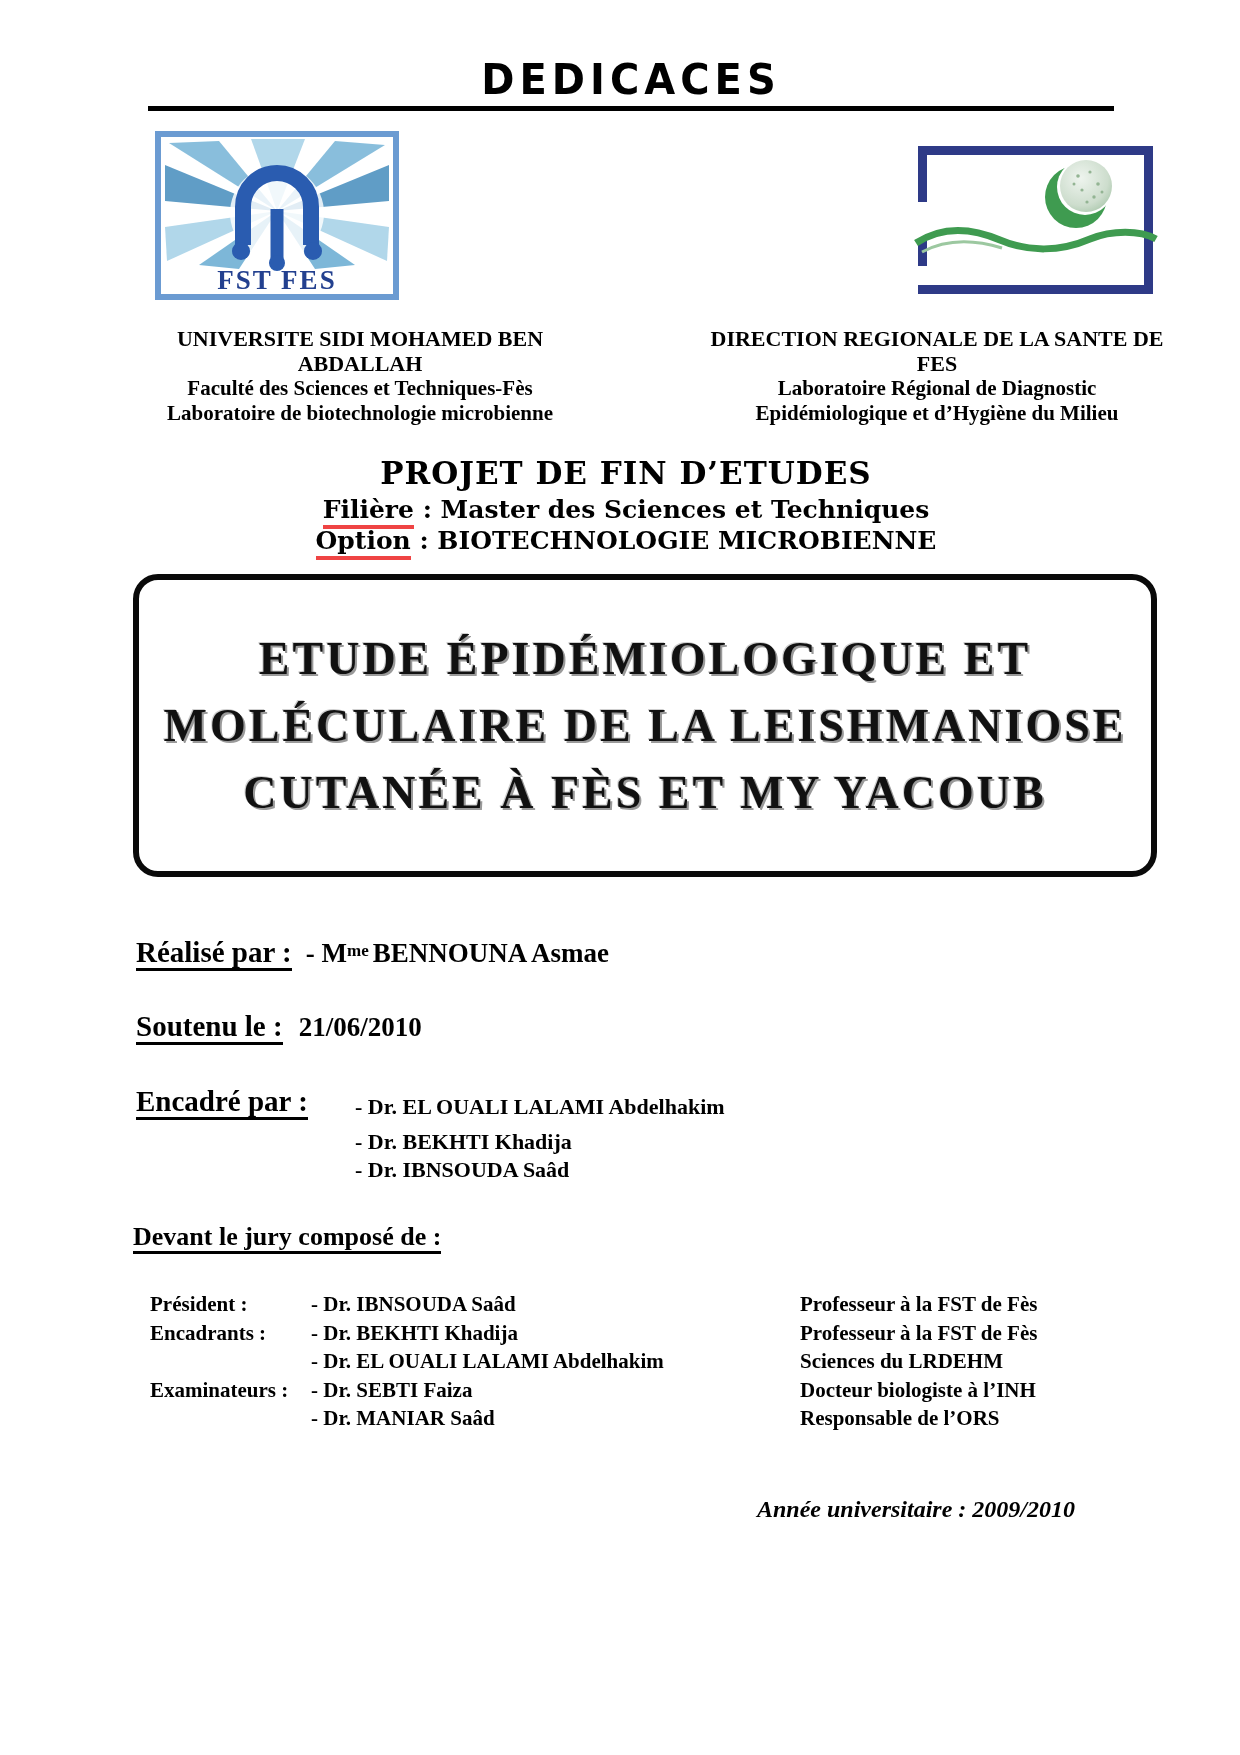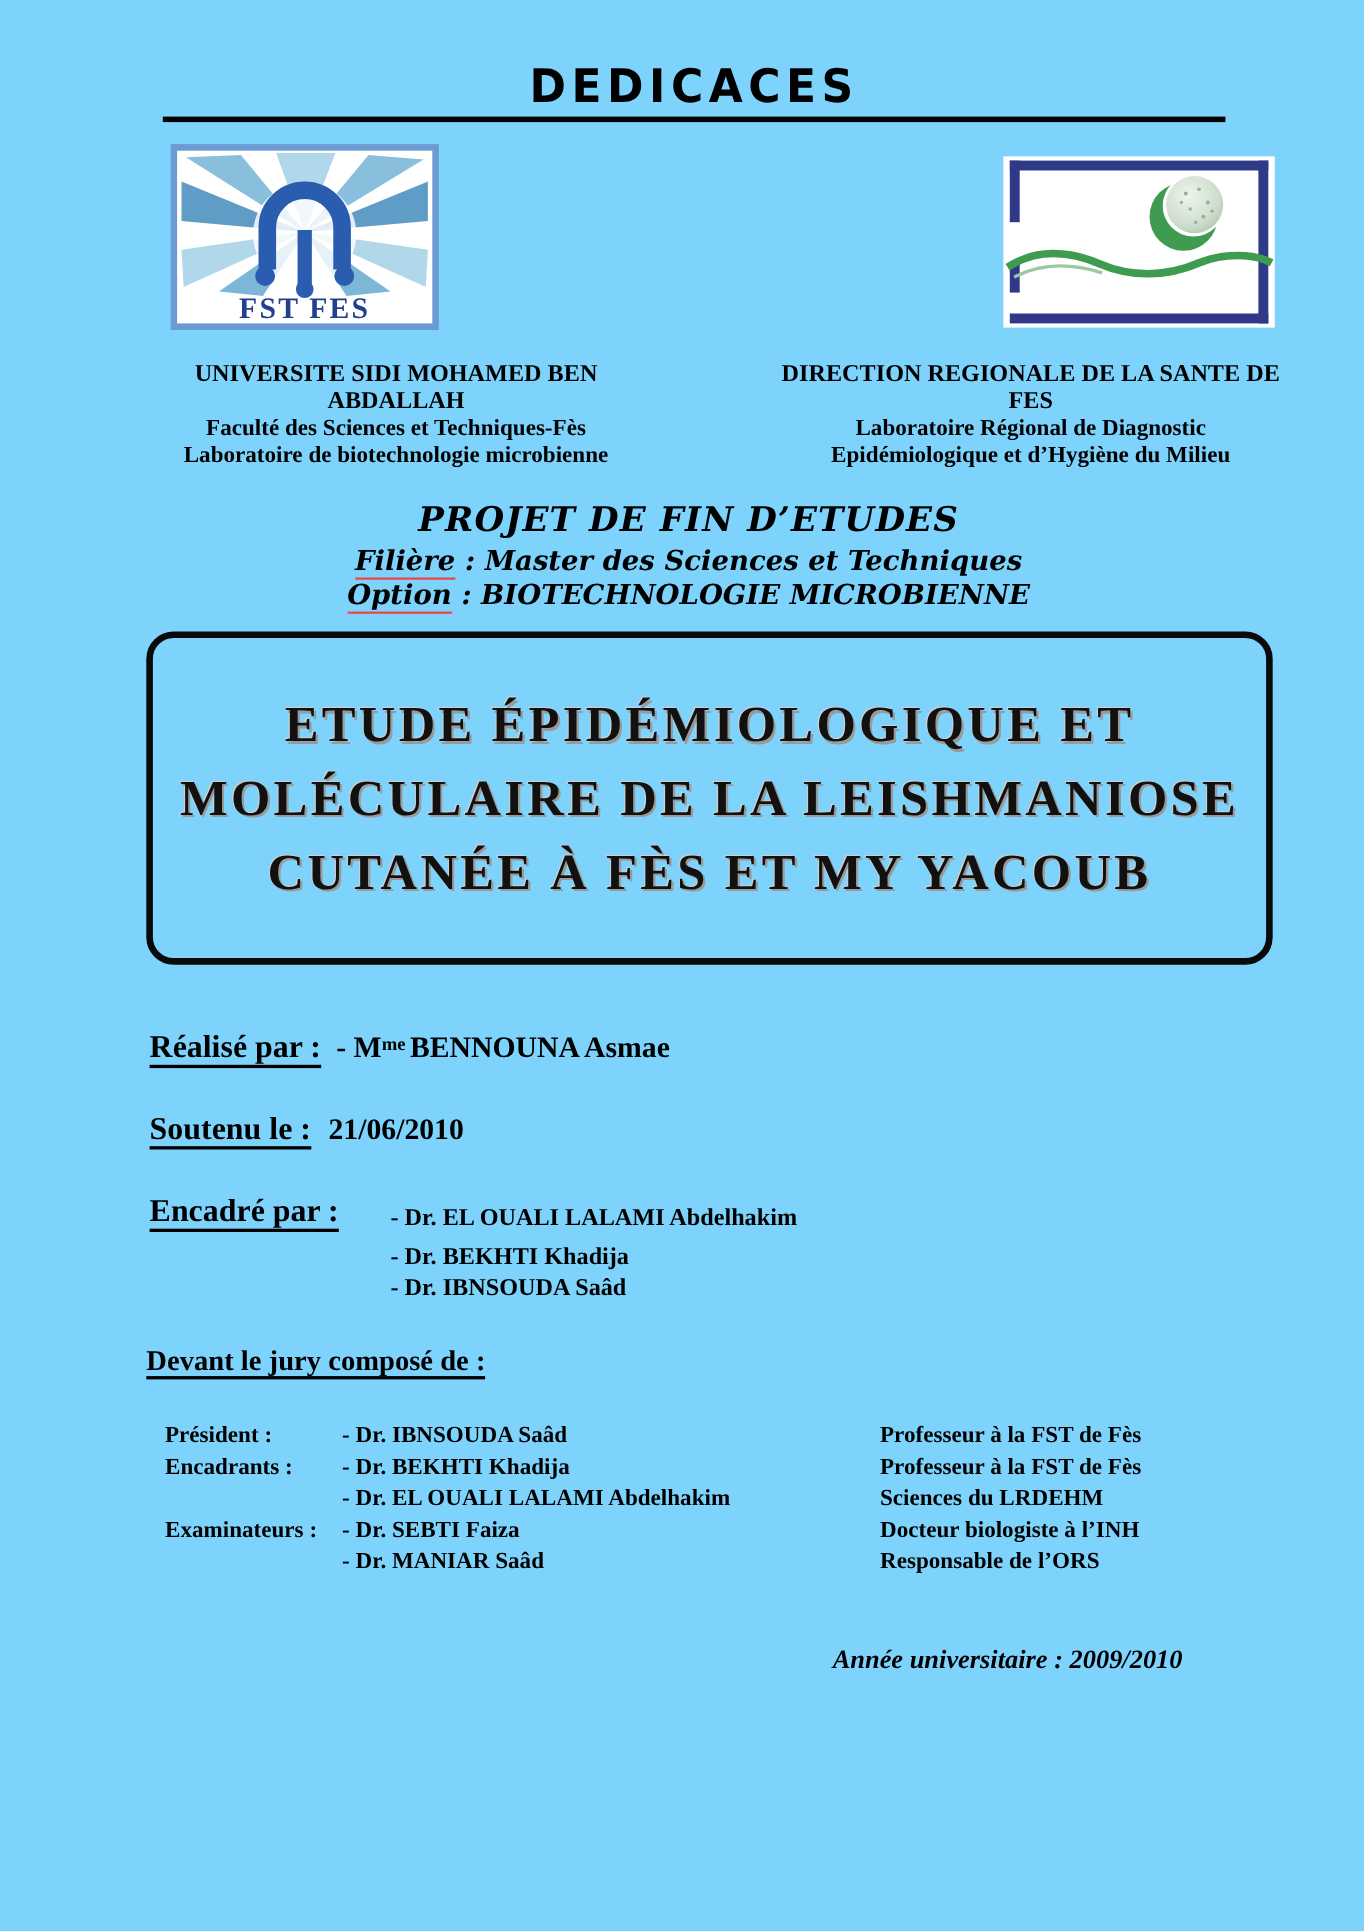--- a/index.html
+++ b/index.html
@@ -1,16 +1,16 @@
 <!DOCTYPE html>
 <html><head>
 <meta charset="utf-8">
 <style>
   html,body{margin:0;padding:0;background:#e8e8e8;}
-  #page{position:relative;width:1240px;height:1755px;background:#7dd3fc;margin:0 auto;
+  #page{position:relative;width:1240px;height:1755px;background:#ffffff;margin:0 auto;
         font-family:"Liberation Serif",serif;color:#000;overflow:hidden;}
 
   
   .header{position:absolute;left:148px;top:56px;width:966px;text-align:center;
           border-bottom:5px solid #000;padding-bottom:4px;}
   .header h1{margin:0;font-family:"DejaVu Sans",sans-serif;font-weight:700;
              font-size:40px;letter-spacing:5px;transform:scaleY(1.05);}
 
   
   .logo-left{position:absolute;left:155px;top:131px;width:244px;height:125px;}
@@ -18,24 +18,24 @@
 
   
   .inst{position:absolute;top:326px;text-align:center;font-weight:700;line-height:25px;}
   .inst-left{left:120px;width:480px;}
   .inst-right{left:690px;width:494px;}
   .inst .l1{font-size:22px;}
   .inst .l2,.inst .l3{font-size:21px;}
 
   
   .project{position:absolute;left:146px;top:455px;width:960px;text-align:center;
-           font-family:"DejaVu Serif",serif;font-style:italic;}
+           font-family:"DejaVu Serif",serif;}
   .project .p1{font-size:31px;font-weight:600;letter-spacing:1px;margin:0 0 4px 0;}
   .project .p2,.project .p3{font-size:25px;font-weight:600;margin:2px 0;}
-  .ul-thin{border-bottom:2px solid #ef4444;padding-bottom:1px;}
+  .ul-thin{border-bottom:4px solid #ef4444;padding-bottom:1px;}
 
   
   .title-box{position:absolute;left:133px;top:574px;width:1024px;height:303px;
              border:6px solid #0a0a0a;border-radius:25px;box-sizing:border-box;
              display:flex;flex-direction:column;justify-content:center;align-items:center;}
   .title-box .t{font-size:46px;font-weight:700;letter-spacing:3px;line-height:67px;
                 text-align:center;color:#111;
                 text-shadow:2px 2px 0 #9a9a9a, -1px -1px 0 #cfcfcf;}
 
   

